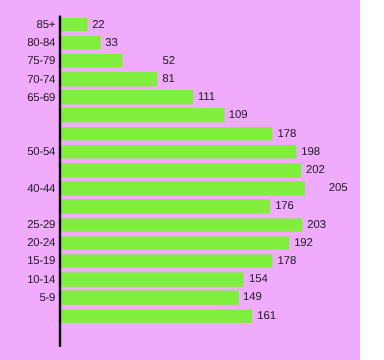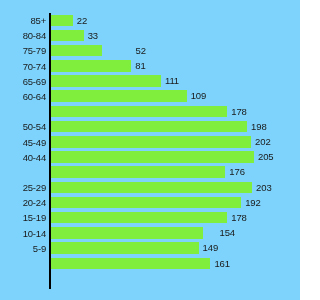--- a/index.html
+++ b/index.html
@@ -10,21 +10,21 @@
     width: 300px;
     height: 300px;
     background: #ffffff;
     font-family: "Liberation Sans", sans-serif;
     overflow: hidden;
   }
   #chart-root {
     position: relative;
     width: 300px;
     height: 300px;
-    background: #7dd3fc;
+    background: #f0abfc;
   }
   .plot-area {
     position: absolute;
     left: 0;
     top: 13px;
     width: 300px;
     height: 276px;
   }
   .axis-line {
     position: absolute;
@@ -111,52 +111,50 @@
         <div class="bar-value" style="left: 135.21px;">81</div>
       </div>
       <div class="bar-row">
         <div class="cat-label">65-69</div>
         <div class="bar-track" style="width: 109.917px;">
           <div class="bar-fill" style="background: rgb(128, 238, 60);"></div>
         </div>
         <div class="bar-value" style="left: 164.917px;">111</div>
       </div>
       <div class="bar-row">
-        <div class="cat-label">60-64</div>
         <div class="bar-track" style="width: 135.663px;">
           <div class="bar-fill" style="background: rgb(128, 238, 60);"></div>
         </div>
         <div class="bar-value" style="left: 190.663px;">109</div>
       </div>
       <div class="bar-row">
         <div class="bar-track" style="width: 176.263px;">
           <div class="bar-fill" style="background: rgb(128, 238, 60);"></div>
         </div>
         <div class="bar-value" style="left: 231.263px;">178</div>
       </div>
       <div class="bar-row">
         <div class="cat-label">50-54</div>
         <div class="bar-track" style="width: 196.068px;">
           <div class="bar-fill" style="background: rgb(128, 238, 60);"></div>
         </div>
         <div class="bar-value" style="left: 251.068px;">198</div>
       </div>
       <div class="bar-row">
-        <div class="cat-label">45-49</div>
         <div class="bar-track" style="width: 200.029px;">
           <div class="bar-fill" style="background: rgb(128, 238, 60);"></div>
         </div>
         <div class="bar-value" style="left: 255.029px;">202</div>
       </div>
       <div class="bar-row">
         <div class="cat-label">40-44</div>
         <div class="bar-track" style="width: 203px;">
           <div class="bar-fill" style="background: rgb(128, 238, 60);"></div>
         </div>
-        <div class="bar-value" style="left: 258px;">205</div>
+        <div class="bar-value" style="left: 274px;">205</div>
       </div>
       <div class="bar-row">
         <div class="bar-track" style="width: 174.283px;">
           <div class="bar-fill" style="background: rgb(128, 238, 60);"></div>
         </div>
         <div class="bar-value" style="left: 229.283px;">176</div>
       </div>
       <div class="bar-row">
         <div class="cat-label">25-29</div>
         <div class="bar-track" style="width: 201.02px;">
@@ -176,21 +174,21 @@
         <div class="bar-track" style="width: 176.263px;">
           <div class="bar-fill" style="background: rgb(128, 238, 60);"></div>
         </div>
         <div class="bar-value" style="left: 231.263px;">178</div>
       </div>
       <div class="bar-row">
         <div class="cat-label">10-14</div>
         <div class="bar-track" style="width: 152.498px;">
           <div class="bar-fill" style="background: rgb(128, 238, 60);"></div>
         </div>
-        <div class="bar-value" style="left: 207.498px; margin-left: 12px;">154</div>
+        <div class="bar-value" style="left: 207.498px;">154</div>
       </div>
       <div class="bar-row">
         <div class="cat-label">5-9</div>
         <div class="bar-track" style="width: 147.546px;">
           <div class="bar-fill" style="background: rgb(128, 238, 60);"></div>
         </div>
         <div class="bar-value" style="left: 202.546px;">149</div>
       </div>
       <div class="bar-row">
         <div class="bar-track" style="width: 159.429px;">

